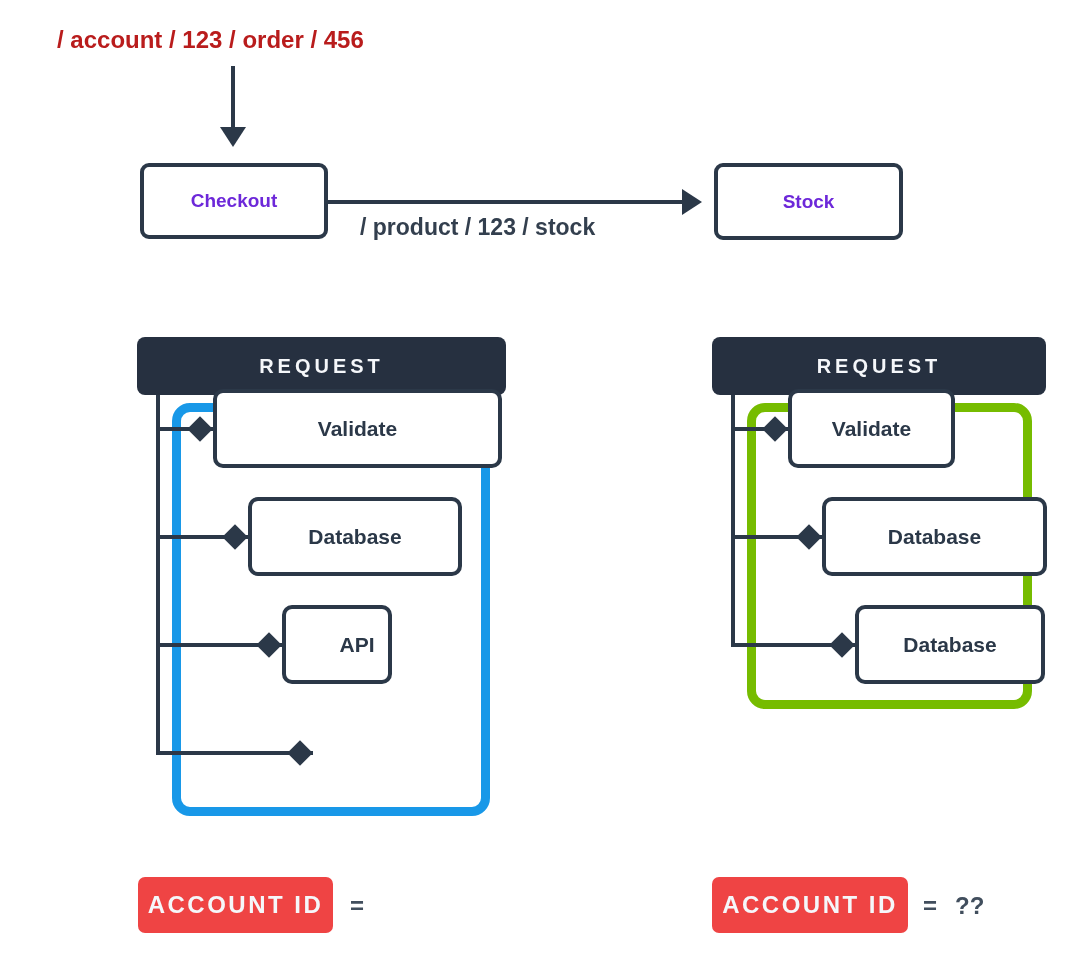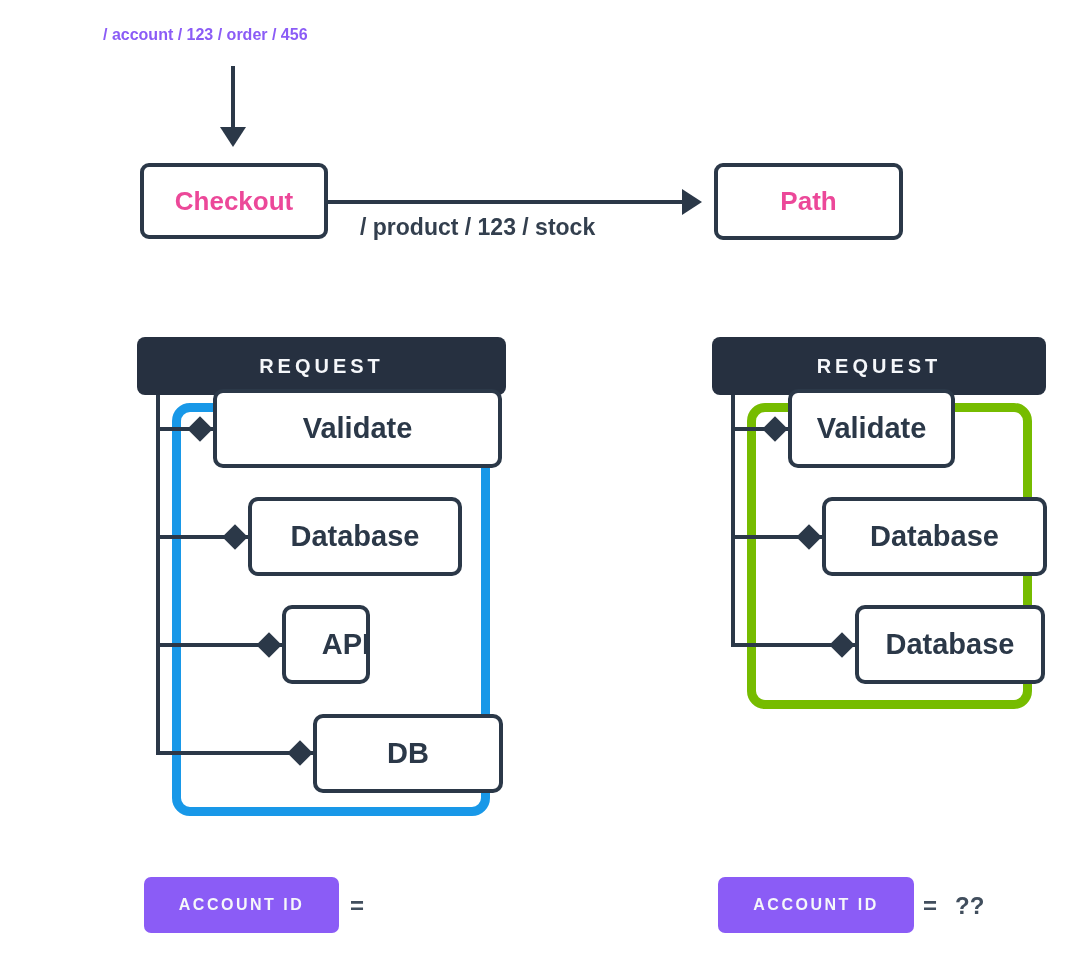--- a/index.html
+++ b/index.html
@@ -2,90 +2,89 @@
 <html><head>
 <meta charset="utf-8">
 <style>
   html,body{margin:0;padding:0;background:#ffffff;}
   #stage{
     position:relative;width:1080px;height:967px;background:#ffffff;overflow:hidden;
     font-family:"Liberation Sans",sans-serif;font-weight:bold;
   }
   .abs{position:absolute;}
   
-  .path-text{font-size:16px;color:#8b5cf6;white-space:nowrap;margin-left:46px;}
+  .path-text{font-size:24px;color:#b91c1c;white-space:nowrap;}
   .vline{width:4px;background:#2b3848;}
   .hline{height:4px;background:#2b3848;}
   .arrowhead-down{width:0;height:0;border-left:13px solid transparent;border-right:13px solid transparent;border-top:20px solid #2b3848;}
   .arrowhead-right{width:0;height:0;border-top:13px solid transparent;border-bottom:13px solid transparent;border-left:20px solid #2b3848;}
   .node{
     background:#ffffff;border:4px solid #2b3848;border-radius:9px;
     display:flex;align-items:center;justify-content:center;
-    font-size:26px;color:#ec4899;z-index:3;box-sizing:border-box;
+    font-size:19px;color:#6d28d9;z-index:3;box-sizing:border-box;
   }
   .arrow-label{font-size:23px;color:#333f4e;text-align:left;white-space:nowrap;}
   
   .bar{
     background:#263040;border-radius:8px;display:flex;align-items:center;justify-content:center;
     color:#f5f7fa;font-size:20px;letter-spacing:4px;z-index:3;box-sizing:border-box;margin-top:33px;
   }
   .trace{border-radius:18px;box-sizing:border-box;z-index:1;background:transparent;}
   .trace.blue{border:9px solid #1898e8;}
   .trace.green{border:9px solid #76bc00;}
   .connector{z-index:2;}
   .diamond{
     width:18px;height:18px;background:#2b3848;transform:rotate(45deg);z-index:2;
   }
   .span-box{
     background:#ffffff;border:4px solid #2b3848;border-radius:10px;
     display:flex;align-items:center;justify-content:center;
-    font-size:29px;color:#2b3848;z-index:3;box-sizing:border-box;
+    font-size:21px;color:#2b3848;z-index:3;box-sizing:border-box;
   }
   
   .badge{
-    background:#8b5cf6;border-radius:7px;display:flex;align-items:center;justify-content:center;
-    color:#f5f7fa;font-size:16px;letter-spacing:2.5px;box-sizing:border-box;margin-left:6px;
+    background:#ef4444;border-radius:7px;display:flex;align-items:center;justify-content:center;
+    color:#f5f7fa;font-size:24px;letter-spacing:2.5px;box-sizing:border-box;
   }
   .muted{font-size:24px;color:#414e5d;white-space:nowrap;}
 </style>
 </head>
 <body>
 
 <div id="stage">
 
   <div class="abs path-text" style="left:57px;top:26px;">/ account / 123 / order / 456</div>
   <div class="abs vline" style="left:231px;top:66px;height:62px;"></div>
   <div class="abs arrowhead-down" style="left:220px;top:127px;"></div>
 
   <div class="abs node" style="left:140px;top:163px;width:188px;height:76px;">Checkout</div>
 
   <div class="abs hline" style="left:328px;top:200px;width:354px;"></div>
   <div class="abs arrowhead-right" style="left:682px;top:189px;"></div>
   <div class="abs arrow-label" style="left:360px;top:214px;width:310px;">/ product / 123 / stock</div>
 
-  <div class="abs node" style="left:714px;top:163px;width:189px;height:77px;">Path</div>
+  <div class="abs node" style="left:714px;top:163px;width:189px;height:77px;">Stock</div>
 
   <div class="abs bar" style="left:137px;top:304px;width:369px;height:58px;">REQUEST</div>
 
   <div class="abs trace blue" style="left:172px;top:403px;width:318px;height:413px;"></div>
 
   <div class="abs vline connector" style="left:156px;top:362px;height:393px;"></div>
   <div class="abs hline connector" style="left:156px;top:427px;width:57px;"></div>
   <div class="abs hline connector" style="left:156px;top:535px;width:92px;"></div>
   <div class="abs hline connector" style="left:156px;top:643px;width:126px;"></div>
   <div class="abs hline connector" style="left:156px;top:751px;width:157px;"></div>
   <div class="abs diamond" style="left:191px;top:420px;"></div>
   <div class="abs diamond" style="left:226px;top:528px;"></div>
   <div class="abs diamond" style="left:260px;top:636px;"></div>
   <div class="abs diamond" style="left:291px;top:744px;"></div>
 
   <div class="abs span-box" style="left:213px;top:389px;width:289px;height:79px;">Validate</div>
   <div class="abs span-box" style="left:248px;top:497px;width:214px;height:79px;">Database</div>
-  <div class="abs span-box" style="left:282px;top:605px;width:88px;height:79px;padding-left:40px;">API</div>
-  <div class="abs span-box" style="left:313px;top:714px;width:190px;height:79px;">DB</div>
+  <div class="abs span-box" style="left:282px;top:605px;width:110px;height:79px;padding-left:40px;">API</div>
 
   <div class="abs bar" style="left:712px;top:304px;width:334px;height:58px;">REQUEST</div>
 
   <div class="abs trace green" style="left:747px;top:403px;width:285px;height:306px;"></div>
 
   <div class="abs vline connector" style="left:731px;top:362px;height:285px;"></div>
   <div class="abs hline connector" style="left:731px;top:427px;width:57px;"></div>
   <div class="abs hline connector" style="left:731px;top:535px;width:91px;"></div>
   <div class="abs hline connector" style="left:731px;top:643px;width:124px;"></div>
   <div class="abs diamond" style="left:766px;top:420px;"></div>

